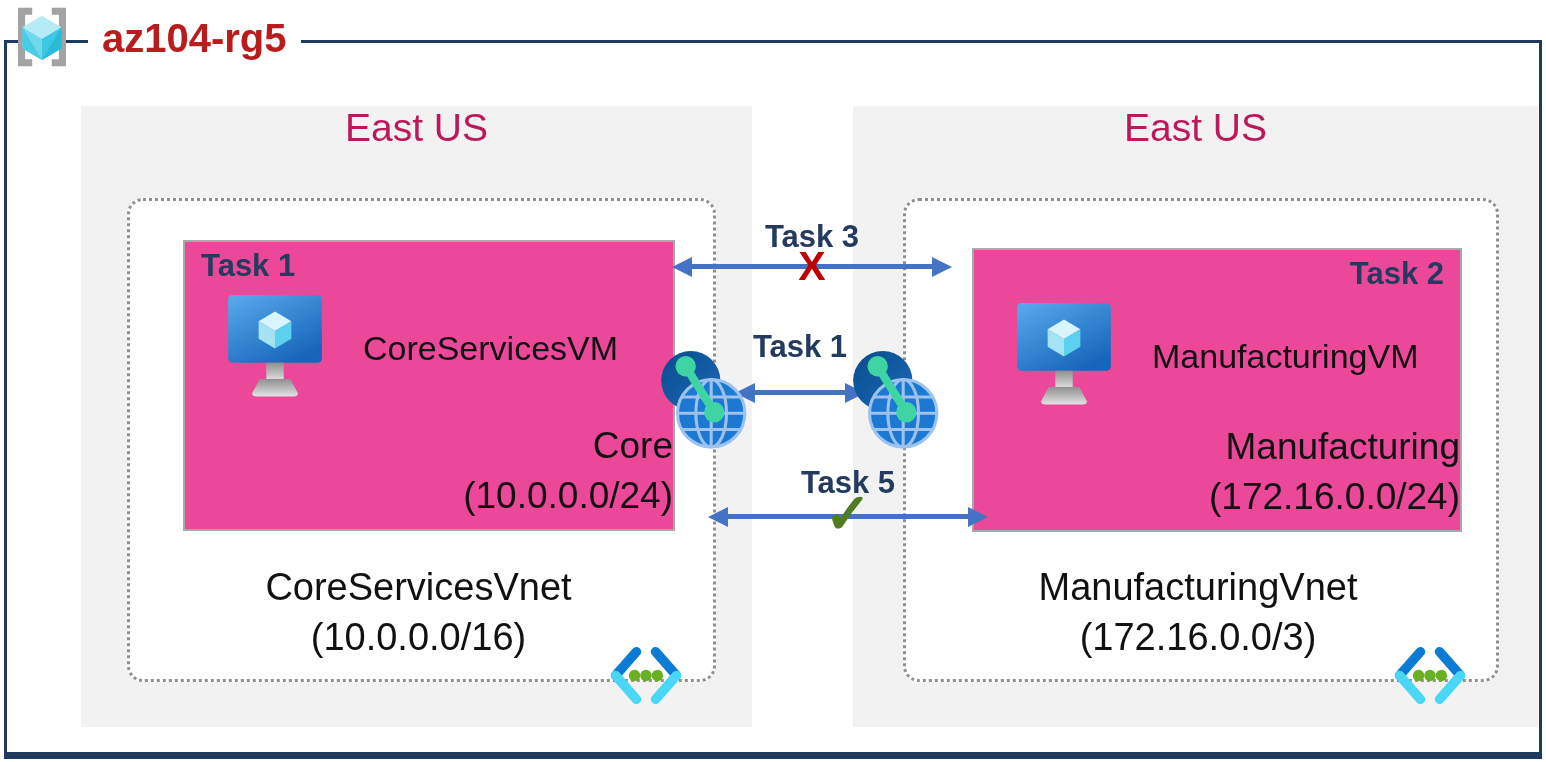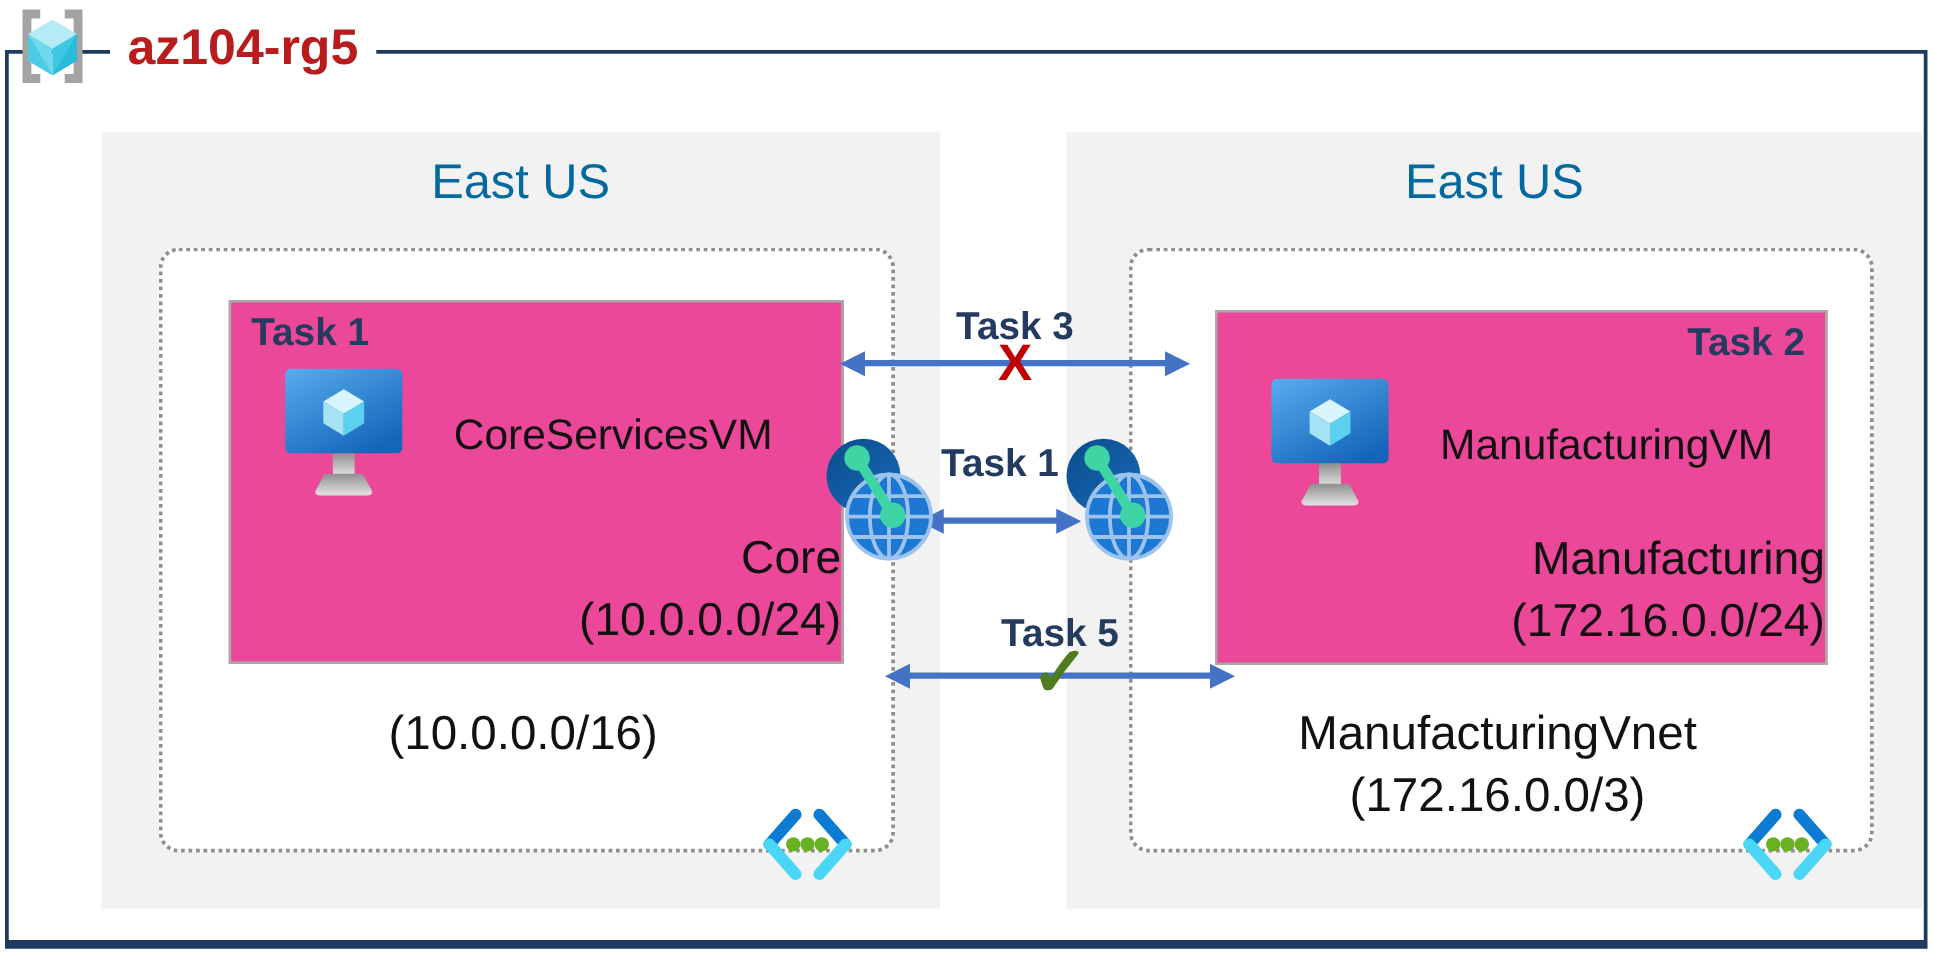--- a/index.html
+++ b/index.html
@@ -14,21 +14,21 @@
   }
   .rg-icon{position:absolute;left:10px;top:5px;width:64px;height:64px;z-index:3;}
   .rg-title{
     position:absolute;left:88px;top:12px;z-index:2;background:#fff;
     padding:0 14px;font-size:40px;font-weight:700;line-height:52px;color:#b91c1c;
   }
   
   .region{position:absolute;background:#f2f2f2;}
   .region.left{left:81px;top:106px;width:671px;height:621px;}
   .region.right{left:853px;top:106px;width:685px;height:621px;}
-  .region-label{margin-top:18px;font-size:39px;font-weight:300;text-align:center;color:#0369a1;}
+  .region-label{font-size:39px;font-weight:300;text-align:center;color:#be185d;}
   
   .vnet{position:absolute;background:#fff;border:3px dotted #8f8f8f;border-radius:16px;}
   .vnet.left{left:127px;top:198px;width:583px;height:478px;}
   .vnet.right{left:903px;top:198px;width:590px;height:478px;}
   
   .subnet{position:absolute;background:#ec4899;border:2px solid #a9a9a9;margin-left:20px;}
   .subnet.left{left:163px;top:240px;width:488px;height:287px;}
   .subnet.right{left:952px;top:248px;width:486px;height:280px;}
   .task-label{position:absolute;top:6px;left:16px;font-size:31px;font-weight:700;color:#243a5e;}
   .task-label.tr{left:auto;right:16px;}
@@ -37,21 +37,21 @@
   .vm-name{font-size:34px;color:#111;white-space:nowrap;}
   .subnet-names{position:absolute;bottom:8px;left:0;right:0;text-align:right;font-size:37px;line-height:50px;color:#111;}
   
   .vnet-names{position:absolute;top:562px;text-align:center;font-size:38px;line-height:50px;color:#111;}
   .vnet-names.left{left:127px;width:583px;}
   .vnet-names.right{left:903px;width:590px;}
   .vnet-icon{position:absolute;width:80px;height:59px;z-index:4;}
   .vnet-icon.left{left:606px;top:646px;}
   .vnet-icon.right{left:1390px;top:646px;}
   
-  .conn{position:absolute;z-index:5;margin-top:24px;}
+  .conn{position:absolute;z-index:5;}
   .conn3{left:672px;top:220px;width:280px;height:80px;}
   .conn4{left:735px;top:330px;width:130px;height:90px;}
   .conn5{left:708px;top:466px;width:280px;height:90px;}
   .conn-label{text-align:center;font-size:31px;font-weight:700;color:#243a5e;line-height:34px;}
   .arrow{position:absolute;left:0;right:0;height:20px;}
   .conn3 .arrow{top:37px;}
   .conn4 .arrow{top:53px;}
   .conn5 .arrow{top:41px;}
   .arrow .bar{position:absolute;left:14px;right:14px;top:7px;height:5px;background:#4472c4;}
   .arrow .hd{position:absolute;width:0;height:0;border-top:10px solid transparent;border-bottom:10px solid transparent;}
@@ -146,20 +146,21 @@
       </svg>
       <span class="vm-name">ManufacturingVM</span>
     </div>
     <div class="subnet-names">
       <div>Manufacturing</div>
       <div>(172.16.0.0/24)</div>
     </div>
   </div>
 
   <div class="vnet-names left">
+    <div>CoreServicesVnet</div>
     <div>(10.0.0.0/16)</div>
   </div>
   <div class="vnet-names right">
     <div>ManufacturingVnet</div>
     <div>(172.16.0.0/3)</div>
   </div>
 
   <div class="vnet-icon left">
     <svg viewBox="0 0 84 62" width="80" height="59">
       <line x1="32" y1="6" x2="10" y2="31" stroke="#0c7bd4" stroke-width="10" stroke-linecap="round"></line>

